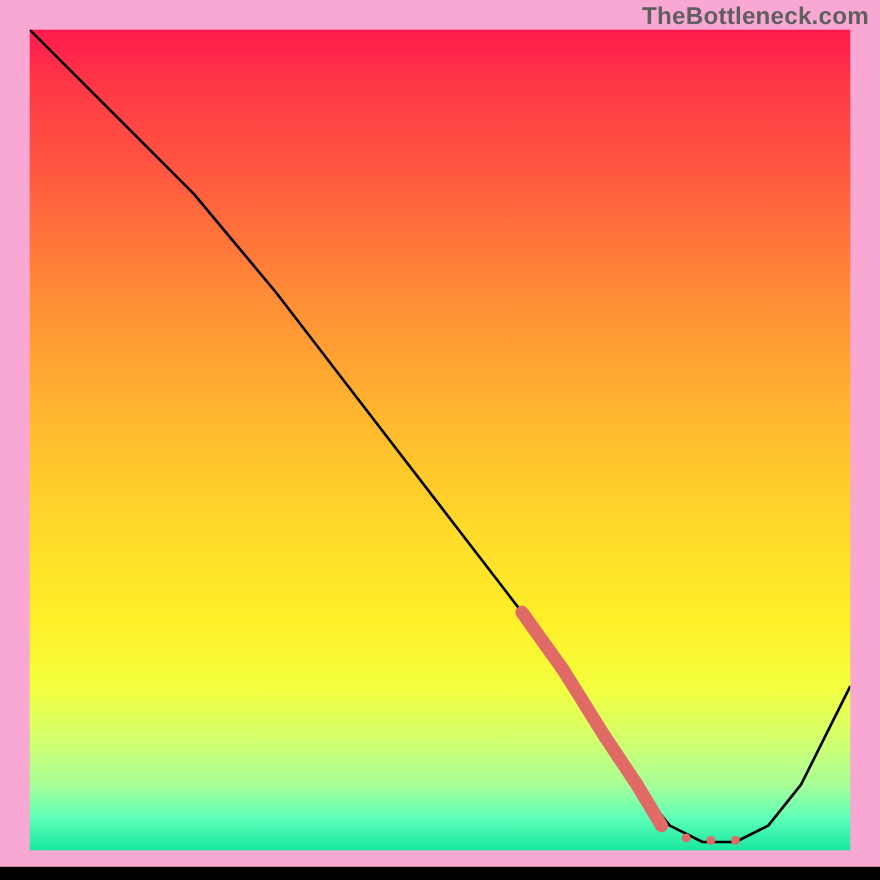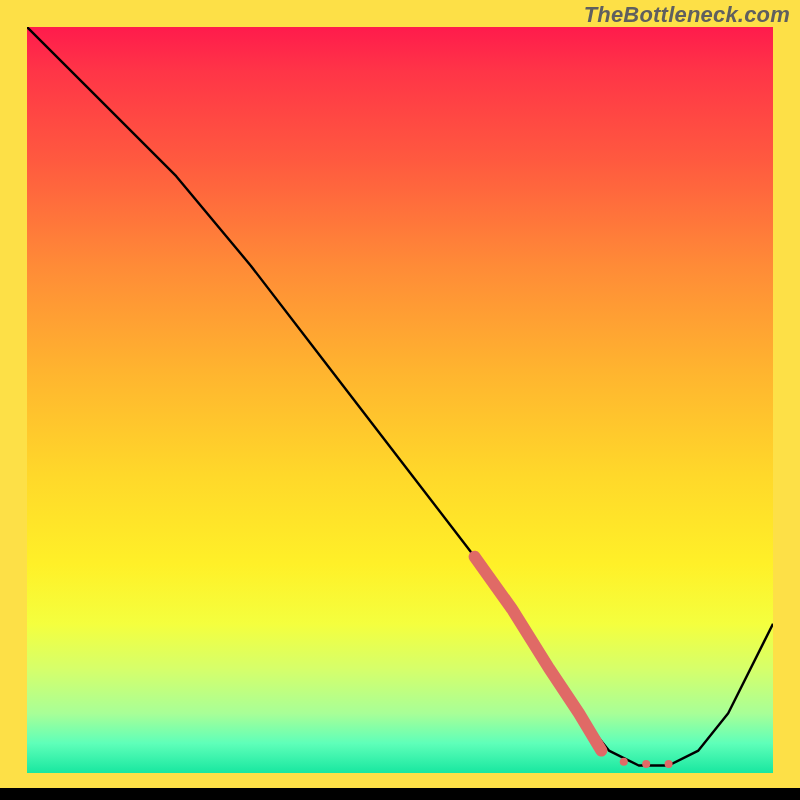--- a/index.html
+++ b/index.html
@@ -8,22 +8,21 @@
     width: 800px;
     height: 800px;
     background: #000;
     font-family: Arial, Helvetica, sans-serif;
     overflow: hidden;
   }
   .frame {
     position: relative;
     width: 800px;
     height: 788px;
-    background: #fde047;
-    font-style: italic;
+    background: #f9a8d4;
   }
   .watermark {
     position: absolute;
     top: 2px;
     right: 10px;
     color: #5f5f5f;
     font-size: 22px;
     font-weight: 600;
     letter-spacing: 0.2px;
     z-index: 10;

